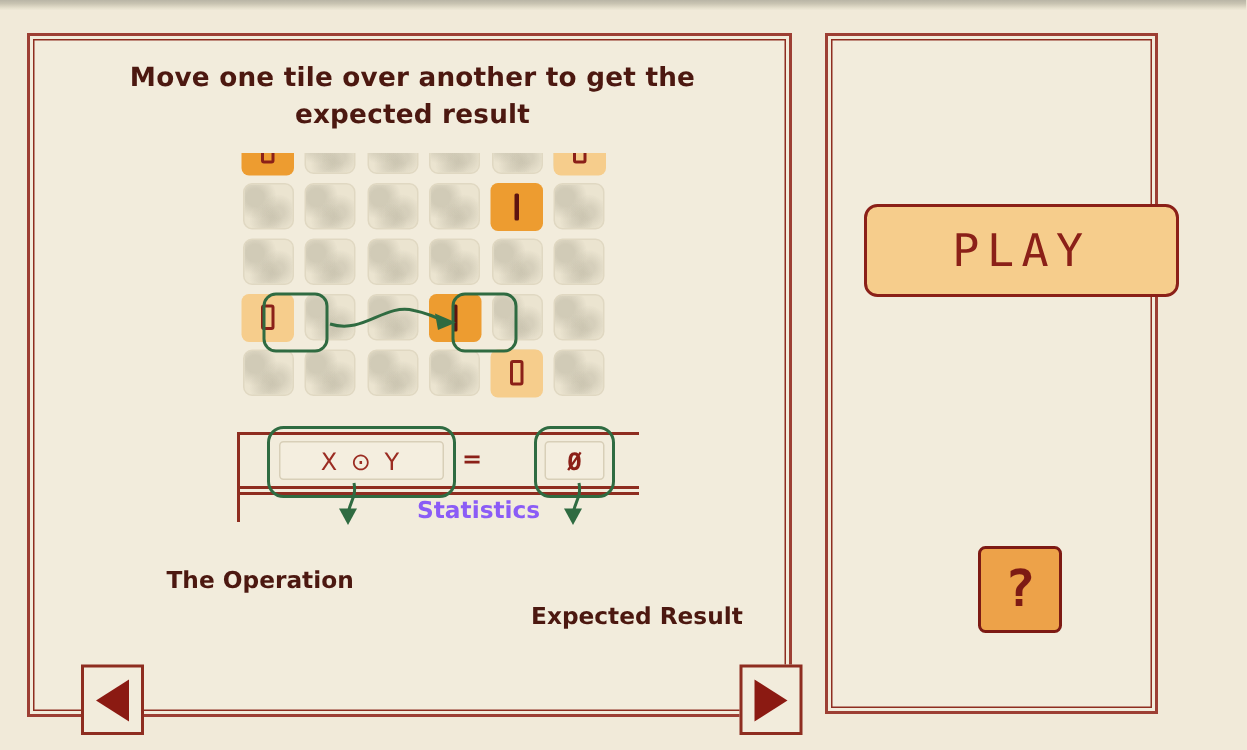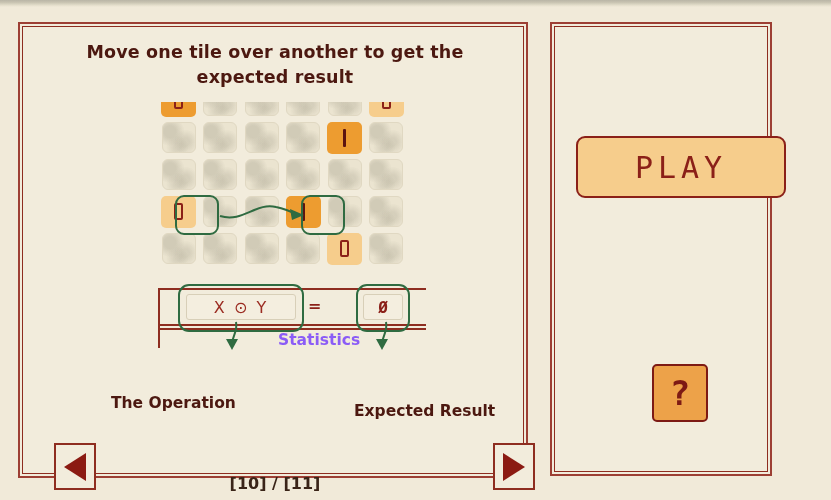--- a/index.html
+++ b/index.html
@@ -198,21 +198,21 @@
   }
 
   #callout-arrows { position: absolute; left: 138px; top: 296px; width: 290px; height: 40px; pointer-events: none; }
 
   .caption {
     position: absolute;
     font-family: "DejaVu Sans", sans-serif;
     font-size: 15.5px; font-weight: 600;
     color: #4c1810;
   }
-  #cap-op  { left: 91px;  top: 370px; }
+  #cap-op  { left: 91px;  top: 354px; }
   #cap-res { left: 334px; top: 354px; margin-top: 24px; }
 
   
   .nav-btn {
     position: absolute;
     width: 42px; height: 47px;
     background: #f2ecdc;
     border: 2px solid #8e2d20;
     box-sizing: border-box;
     display: flex; align-items: center; justify-content: center;
@@ -446,21 +446,20 @@
 
     <div class="caption" id="cap-op">The Operation</div>
     <div class="caption" id="cap-res">Expected Result</div>
 
     <div class="nav-btn" id="nav-prev">
       <span class="tri-left"></span>
     </div>
     <div class="nav-btn" id="nav-next">
       <span class="tri-right"></span>
     </div>
-    <div id="page-counter">[10] / [11]</div>
   </div>
 
   <div class="panel" id="right-panel">
     <div class="panel-inner-line"></div>
 
     <div id="play-btn">
       <span class="lcd-text">PLAY</span>
     </div>
 
     <div id="help-btn">

